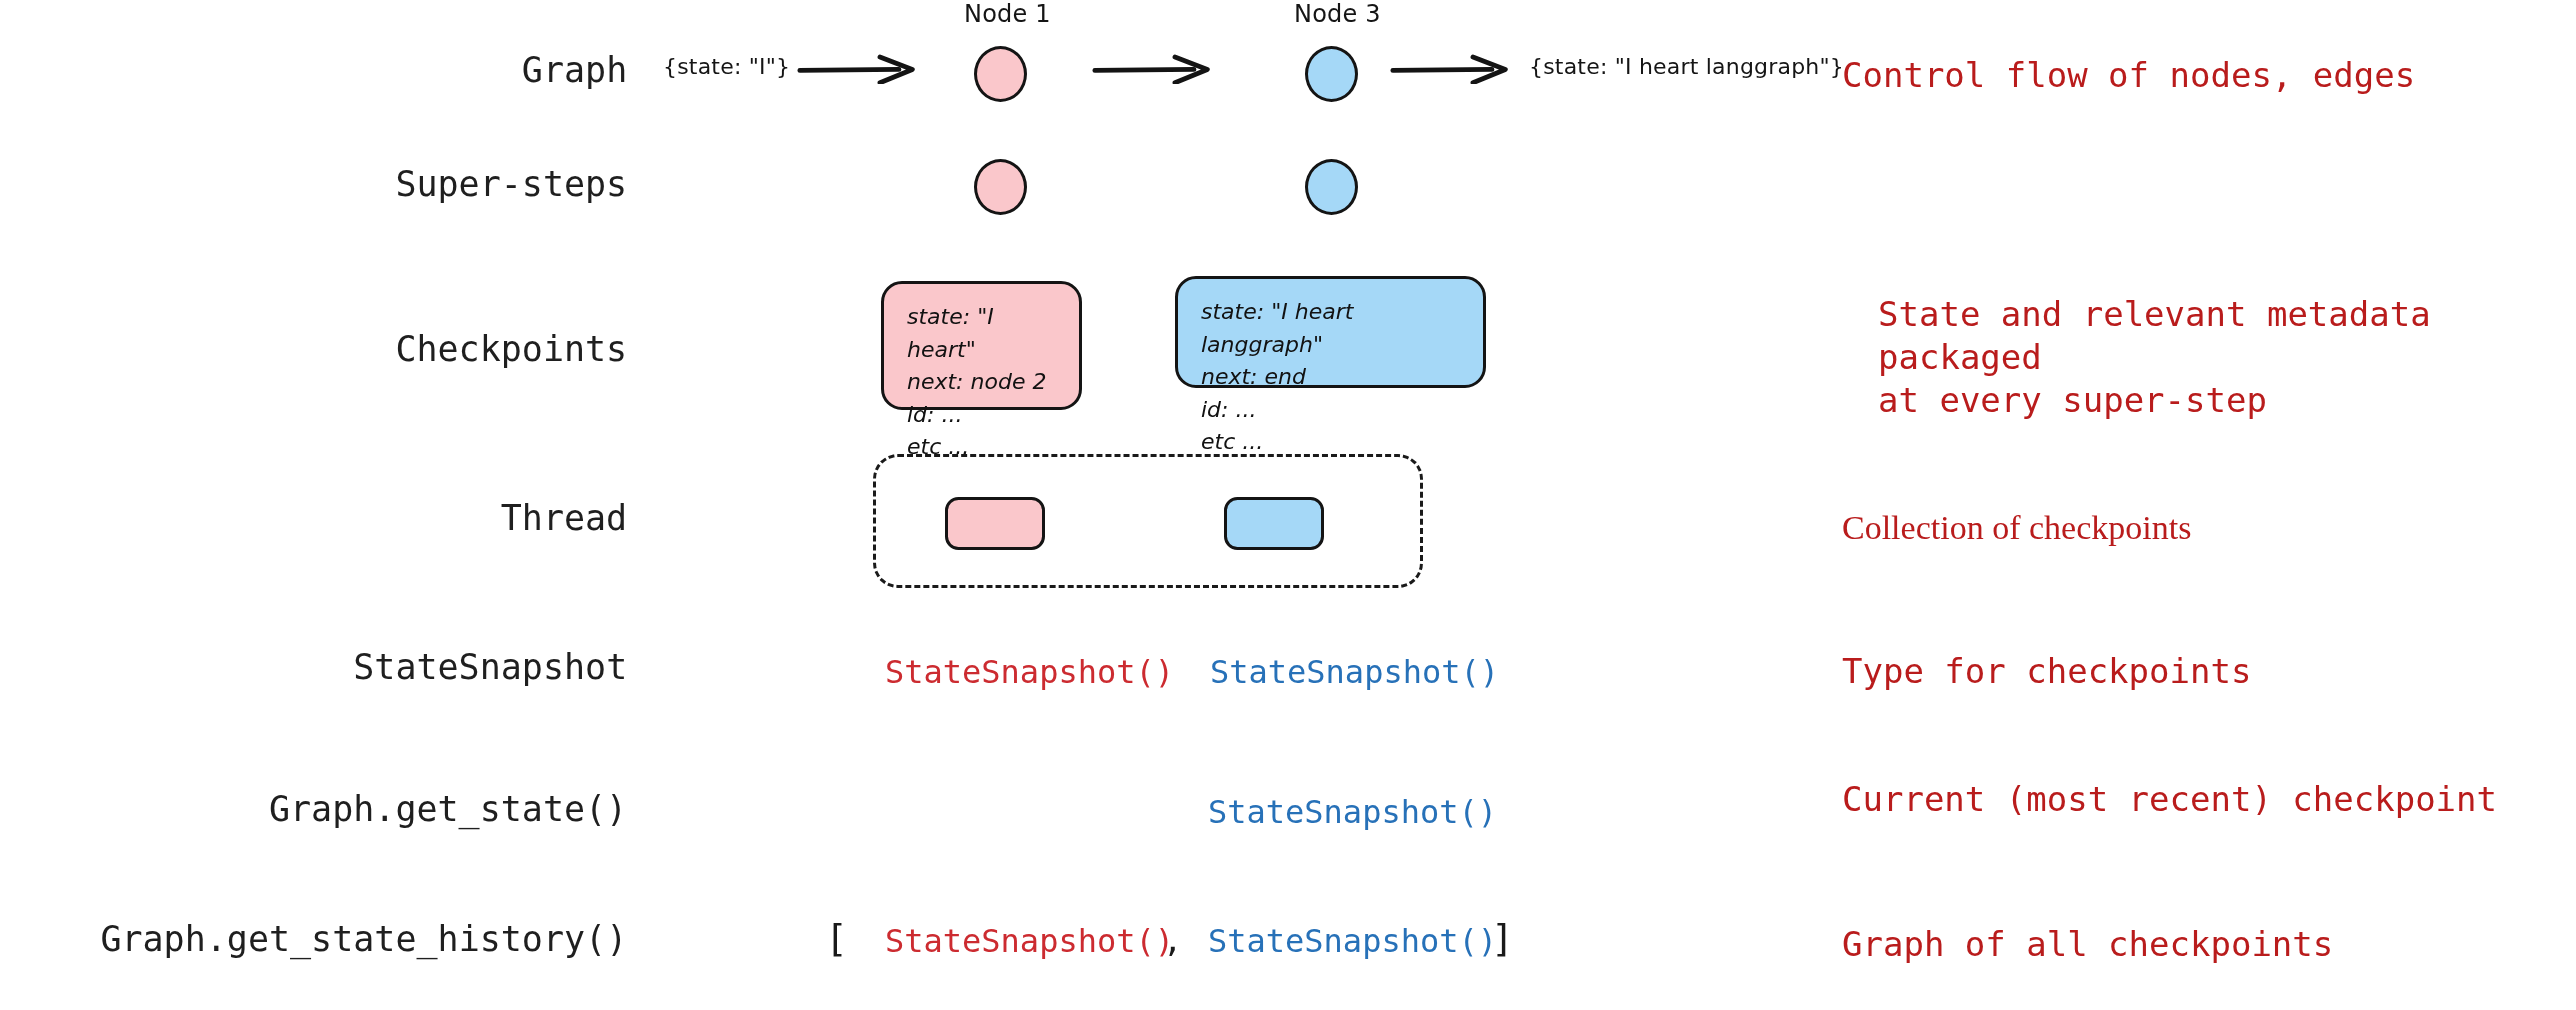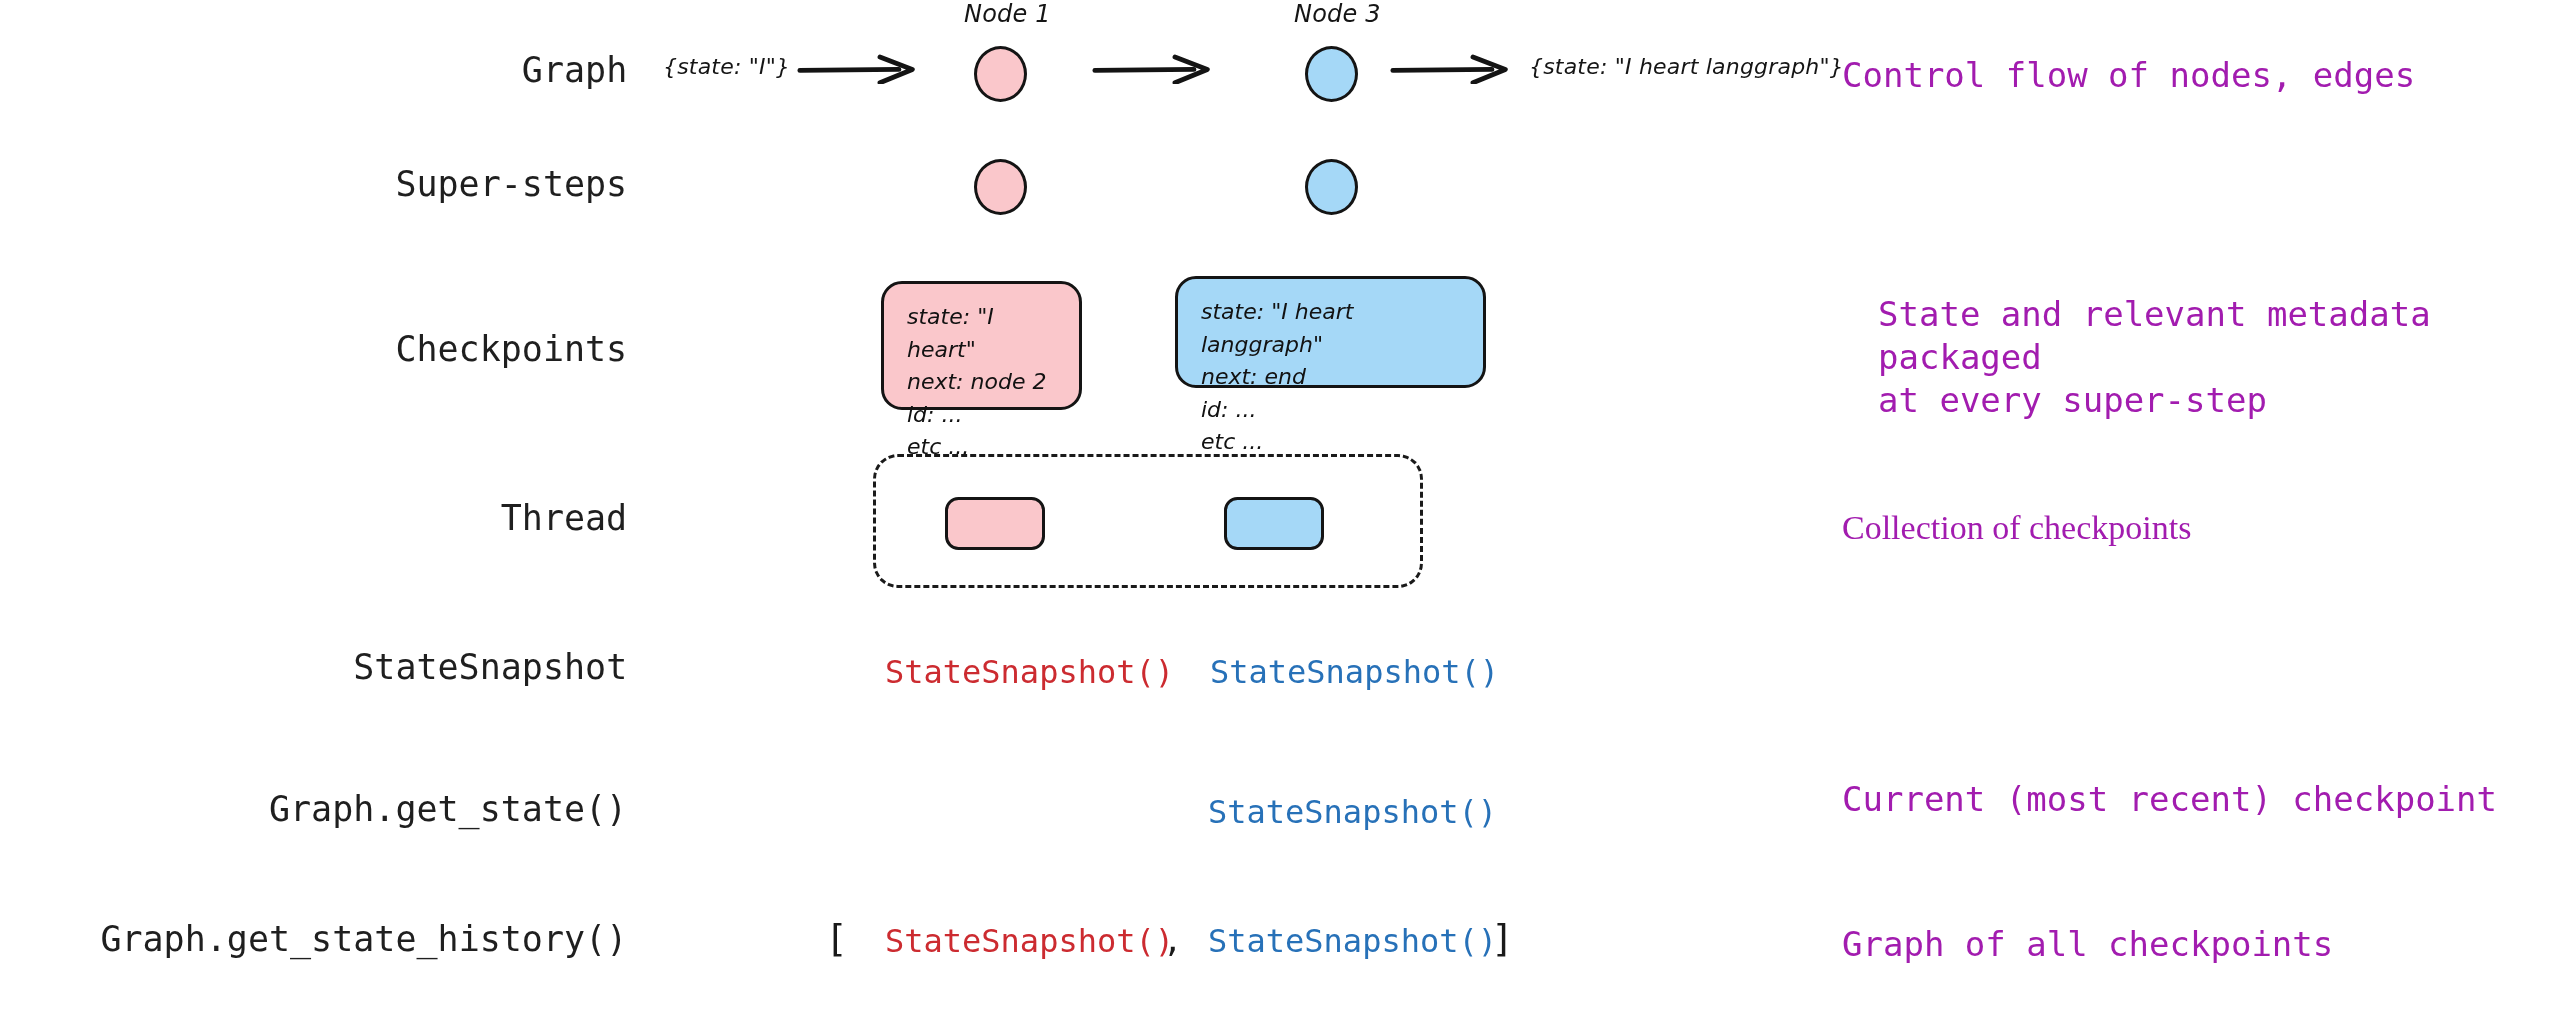--- a/index.html
+++ b/index.html
@@ -31,29 +31,28 @@
   }
 
   
   .desc {
     position: absolute;
     left: 1842px;
     width: 727px;
     font-family: "DejaVu Sans Mono", monospace;
     font-size: 34px;
     line-height: 1.27;
-    color: #a21caf;
+    color: #b91c1c;
     white-space: pre-line;
   }
 
   
   .hand {
     position: absolute;
     font-family: "DejaVu Sans", sans-serif;
-    font-style: italic;
     font-size: 22px;
     color: #151515;
     white-space: nowrap;
     letter-spacing: 0.2px;
   }
   .hand-node-title {
     font-size: 24px;
   }
 
   
@@ -199,19 +198,20 @@
   <div class="bracket" style="left:1491px; top:916px;">]</div>
 
   <div class="desc" style="top:54px;">Control flow of nodes, edges</div>
 
 
   <div class="desc" style="top:293px;margin-left:36px;">State and relevant metadata packaged
 at every super-step</div>
 
   <div class="desc" style="top:506px;font-family:Liberation Serif, serif;">Collection of checkpoints</div>
 
+  <div class="desc" style="top:650px;">Type for checkpoints</div>
 
   <div class="desc" style="top:778px;">Current (most recent) checkpoint</div>
 
   <div class="desc" style="top:923px;">Graph of all checkpoints</div>
 
 </div>
 
 
 </body></html>

